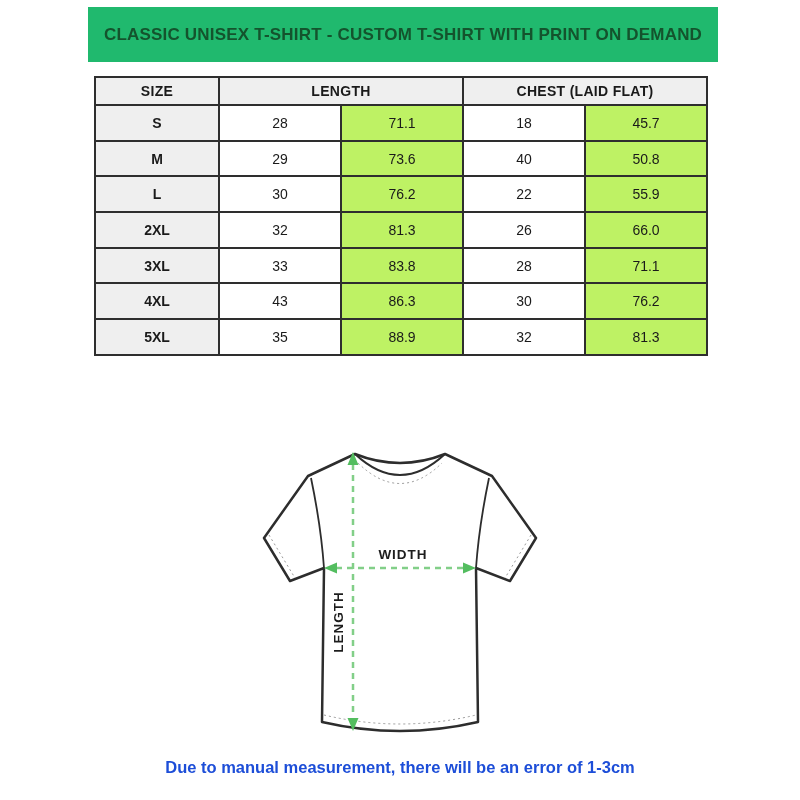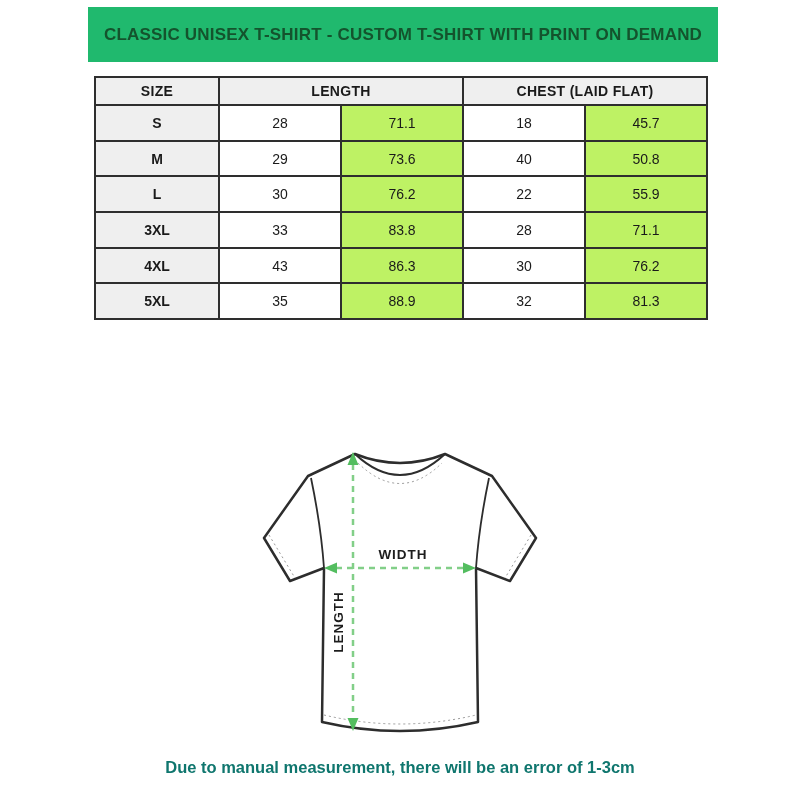--- a/index.html
+++ b/index.html
@@ -52,21 +52,21 @@
   svg.tshirt {
     position: absolute;
     left: 250px; top: 438px;
     width: 300px; height: 310px;
   }
   .note {
     position: absolute;
     left: 0; top: 758px;
     width: 800px;
     text-align: center;
-    color: #0f766e;
+    color: #1d4ed8;
     font-size: 16.5px;
     font-weight: 700;
   }
   .dim-label {
     font-family: "Liberation Sans", sans-serif;
     font-size: 13.5px;
     font-weight: 700;
     fill: #1d1d1d;
     letter-spacing: 1px;
   }
@@ -109,20 +109,27 @@
         <td class="c-cm">73.6</td>
         <td class="c-in">40</td>
         <td class="c-cm">50.8</td>
       </tr>
       <tr>
         <td class="c-size">L</td>
         <td class="c-in">30</td>
         <td class="c-cm">76.2</td>
         <td class="c-in">22</td>
         <td class="c-cm">55.9</td>
+      </tr>
+      <tr>
+        <td class="c-size">2XL</td>
+        <td class="c-in">32</td>
+        <td class="c-cm">81.3</td>
+        <td class="c-in">26</td>
+        <td class="c-cm">66.0</td>
       </tr>
       <tr>
         <td class="c-size">3XL</td>
         <td class="c-in">33</td>
         <td class="c-cm">83.8</td>
         <td class="c-in">28</td>
         <td class="c-cm">71.1</td>
       </tr>
       <tr>
         <td class="c-size">4XL</td>

